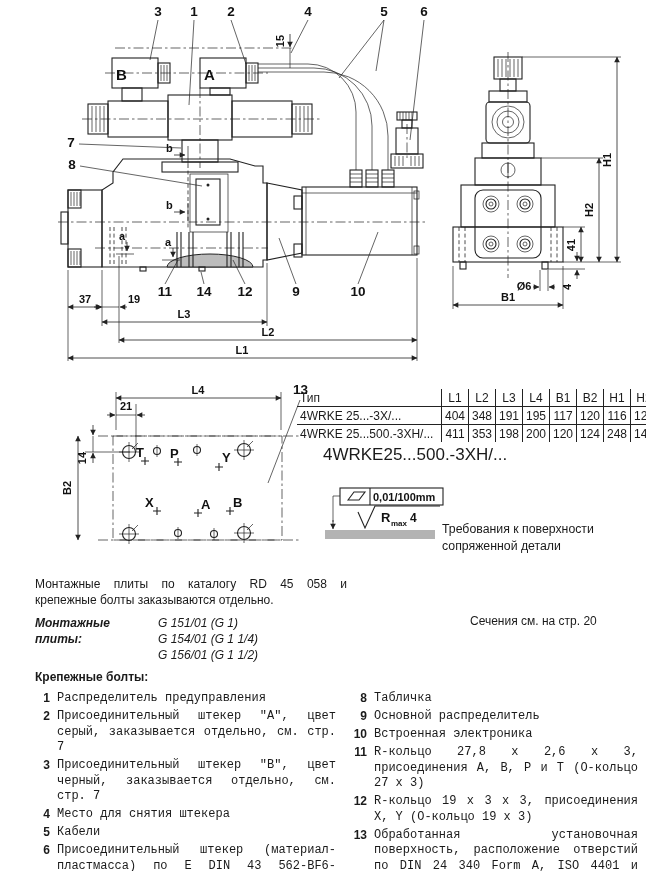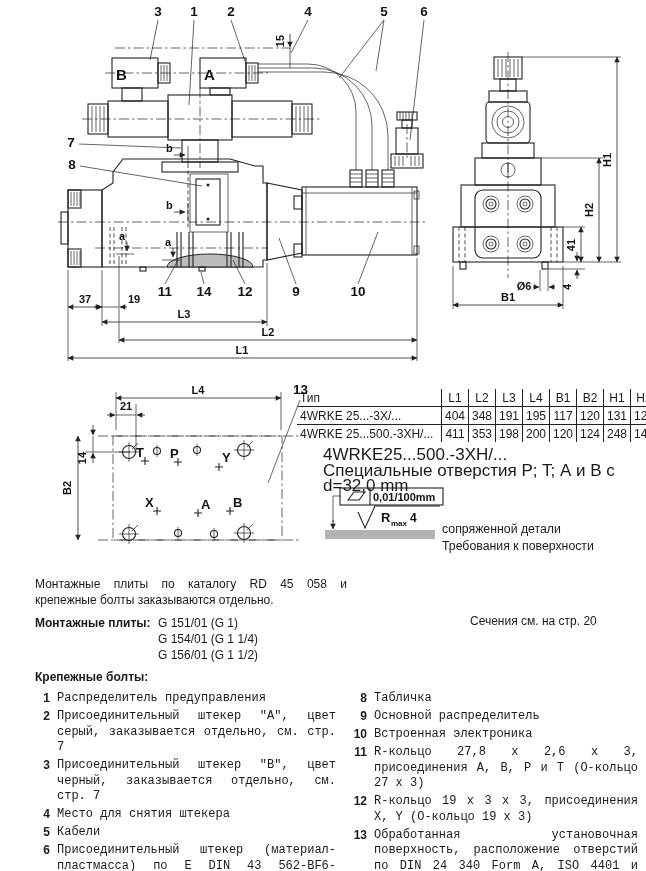--- a/index.html
+++ b/index.html
@@ -24,21 +24,21 @@
   .dims-table{border-collapse:collapse;font-size:12px;line-height:1;table-layout:fixed;}
   .dims-table td{padding:0;height:17px;vertical-align:middle;white-space:nowrap;}
   .dims-table .typ{width:141px;text-align:left;padding-left:3px;}
   .dims-table .num{width:26px;text-align:center;border-left:1px solid #222;}
   .dims-table tr.hrule td{border-bottom:1.4px solid #222;}
 
   
   .bodytxt{font-size:12px;line-height:16px;}
   .just{text-align:justify;text-align-last:justify;}
   .b{font-weight:bold;}
-  .plates-row{display:flex;margin-top:7px;}
+  .plates-row{display:flex;margin-top:7px;font-style:italic;}
   .plates-row .lab{font-weight:bold;width:123px;flex:none;}
   .notes-small{font-size:17px;line-height:15.5px;}
   .surface-cap{font-size:12.3px;line-height:16.5px;text-align:justify;}
 
   
   .legend{display:flex;gap:14px;font-size:12px;line-height:15.5px;}
   .legend .col{display:flex;flex-direction:column;}
   .legend .colL{width:303px;}
   .legend .colR{width:288px;}
   .li{display:flex;margin-bottom:2.5px;}
@@ -367,40 +367,39 @@
       <td class="num">H2</td>
     </tr>
     <tr class="hrule">
       <td class="typ">4WRKE 25...-3X/...</td>
       <td class="num">404</td>
       <td class="num">348</td>
       <td class="num">191</td>
       <td class="num">195</td>
       <td class="num">117</td>
       <td class="num">120</td>
-      <td class="num">131</td>
+      <td class="num">116</td>
       <td class="num">126</td>
     </tr>
     <tr>
       <td class="typ">4WRKE 25...500.-3XH/...</td>
       <td class="num">411</td>
       <td class="num">353</td>
       <td class="num">198</td>
       <td class="num">200</td>
       <td class="num">120</td>
       <td class="num">124</td>
       <td class="num">248</td>
       <td class="num">140</td>
     </tr>
   </tbody>
     </table>
 
   <div class="abs notes-small" style="left:323px;top:447px;width:320px">
     <div>4WRKE25...500.-3XH/...</div>
-    <div>Специальные отверстия P; T;  А и В с d=32,0 mm</div>
   </div>
 
   <svg class="abs" style="left:325px;top:482px" width="150" height="78" viewBox="0 0 150 78">
     <defs>
       <marker id="ar3" viewBox="0 0 10 10" refX="9.5" refY="5" markerWidth="9" markerHeight="7" orient="auto-start-reverse">
         <path d="M0,0 L10,5 L0,10 z" fill="#222"></path>
       </marker>
     </defs>
     <rect x="0" y="48" width="110" height="9" fill="#b3b3b3" stroke="none"></rect>
     <path class="thin" d="M15,14 H8 V40"></path>
@@ -412,22 +411,22 @@
       <text x="48" y="19" style="font-size:11px;font-weight:bold">0,01/100mm</text>
     </g>
     <g>
       <path class="ln" d="M33,30 L40,46 L50,24 H115"></path>
       <text x="56" y="40" style="font-size:13px;font-weight:bold">R</text>
       <text x="66" y="44" style="font-size:8px;font-weight:bold">max</text>
       <text x="85" y="40" style="font-size:12px;font-weight:bold">4</text>
     </g>
   </svg>
   <div class="abs surface-cap" style="left:442px;top:521px;width:200px">
+    <div>Требования к поверхности</div>
     <div>сопряженной детали</div>
-    <div>Требования к поверхности</div>
   </div>
 
   <div class="abs bodytxt" style="left:35px;top:576px;width:312px">
     <div class="just">Монтажные плиты по каталогу RD 45 058 и</div>
     <div>крепежные болты заказываются отдельно.</div>
     <div class="plates-row">
       <span class="lab">Монтажные плиты:</span>
       <span>
         <div>G 151/01 (G 1)</div>
         <div>G 154/01 (G 1 1/4)</div>

